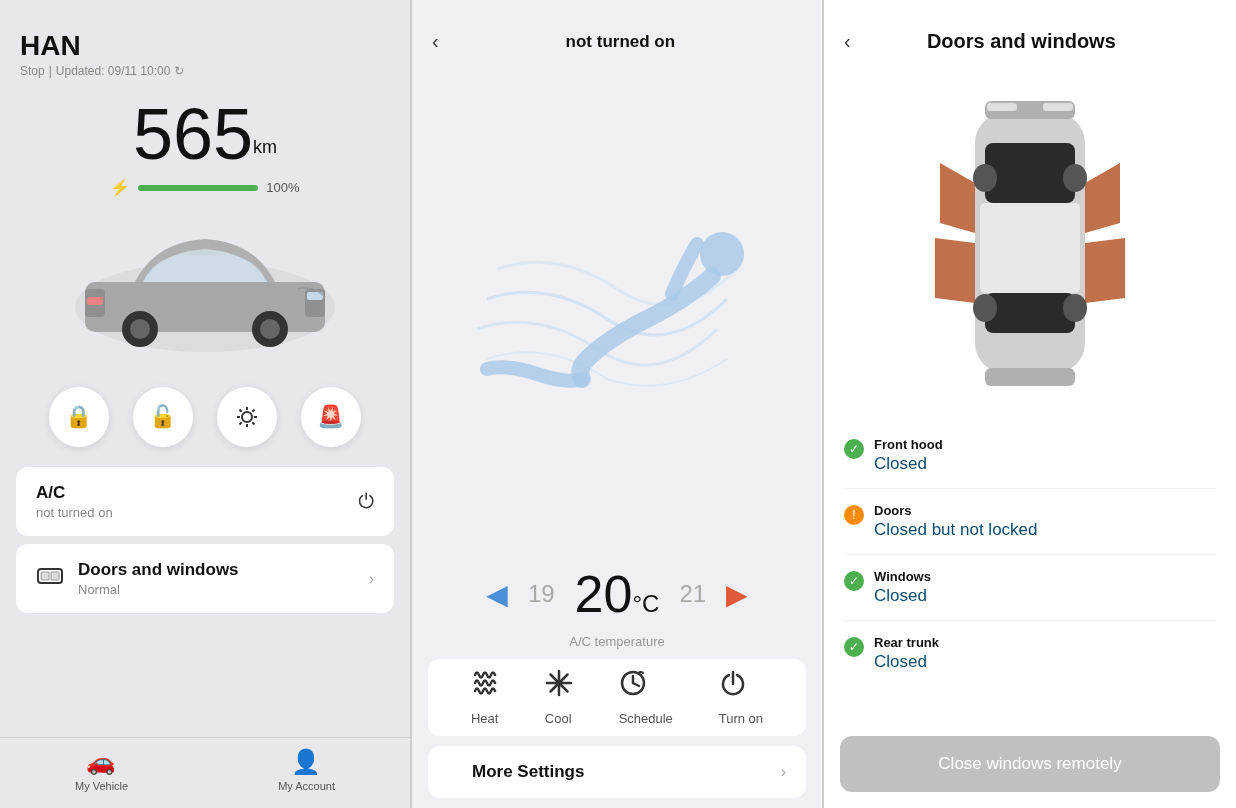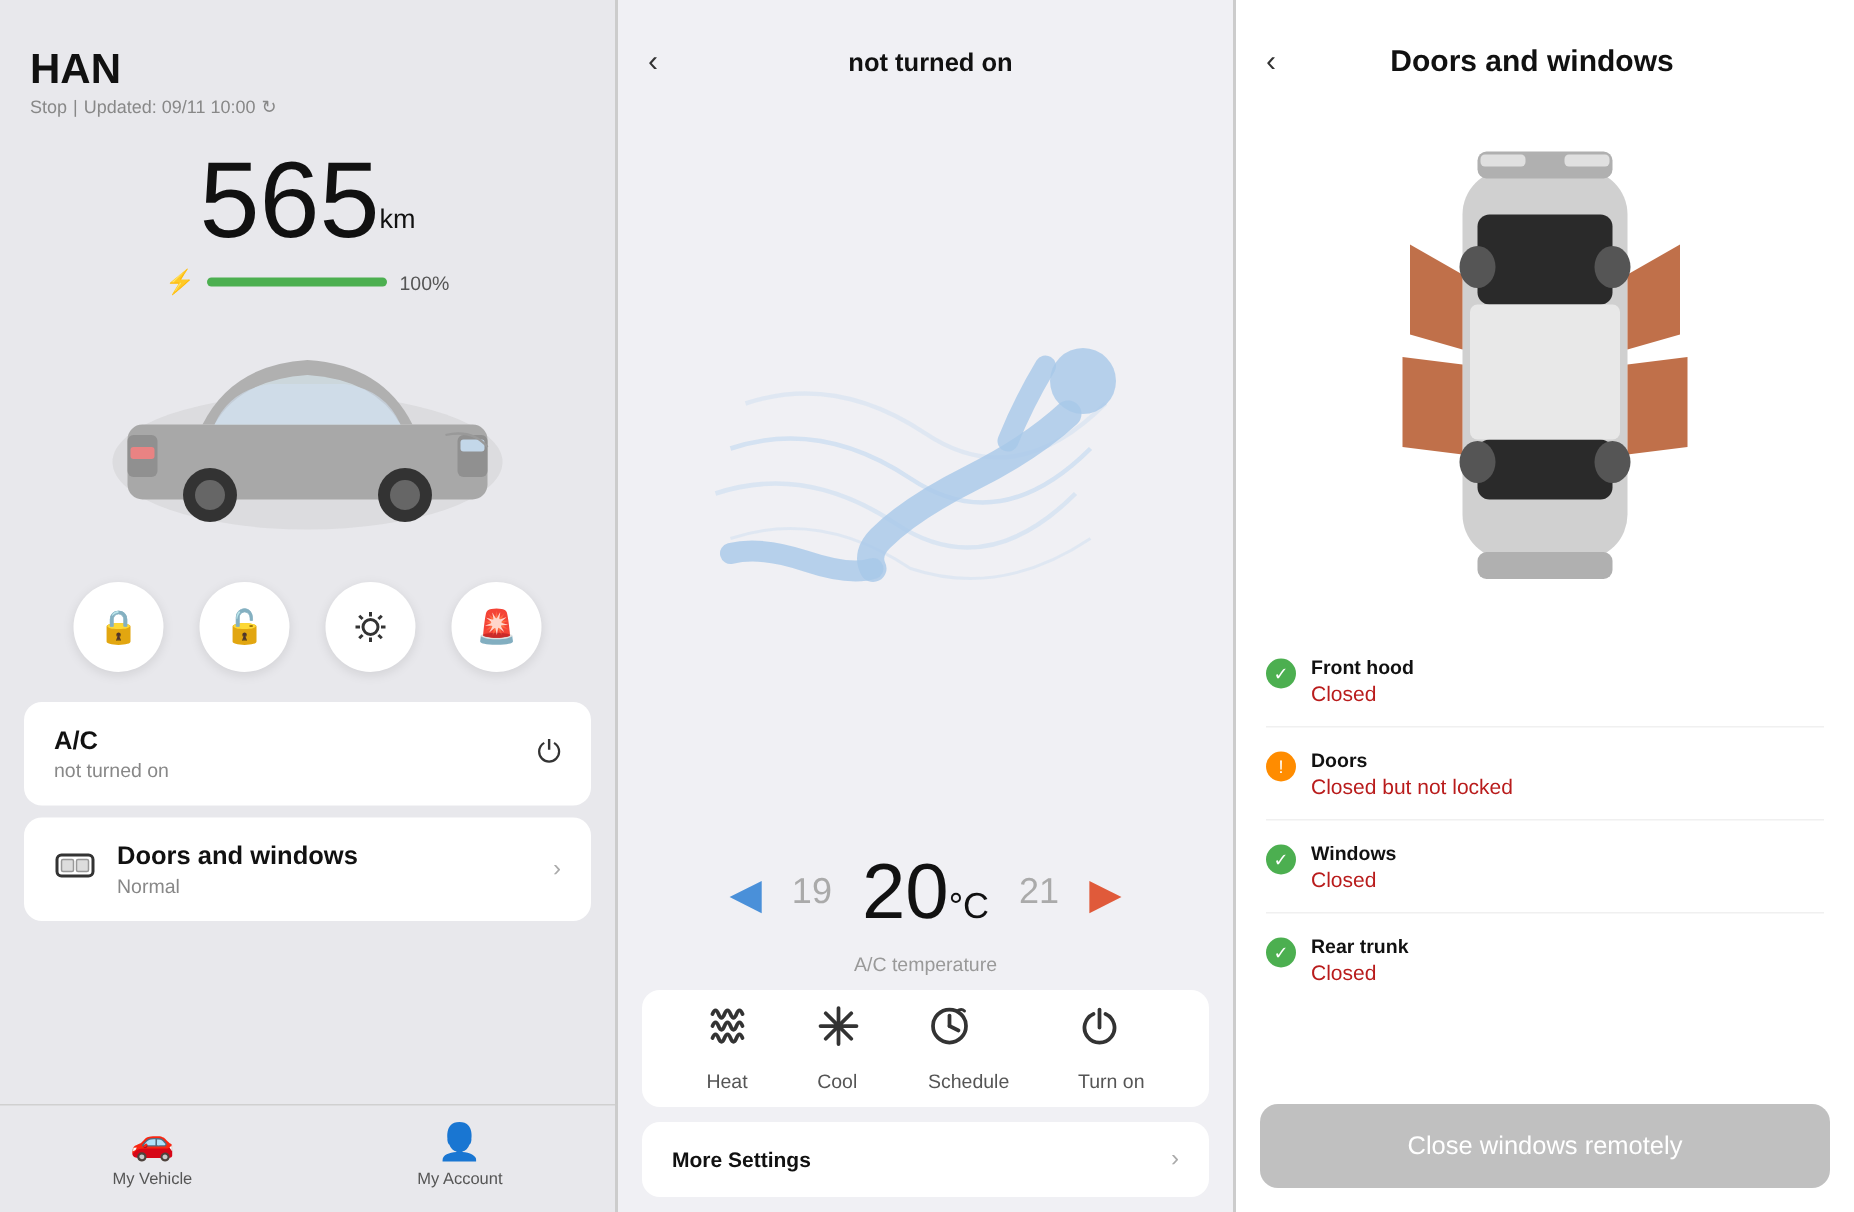--- a/index.html
+++ b/index.html
@@ -305,23 +305,24 @@
       cursor: pointer;
       display: flex;
       align-items: center;
     }
 
     .more-settings-text {
       flex: 1;
     }
 
     .more-settings-title {
-      font-size: 14px;
+      font-size: 17px;
       font-weight: 600;
       color: #111;
+      margin-left: 24px;
     }
 
     .more-settings-desc {
       font-size: 13px;
       color: #888;
       margin-top: 4px;
       line-height: 1.4;
     }
 
     .more-settings-arrow {
@@ -400,22 +401,22 @@
 
     .status-item-text {}
 
     .status-item-title {
       font-size: 13px;
       font-weight: 600;
       color: #111;
     }
 
     .status-item-subtitle {
-      font-size: 14px;
-      color: #b91c1c;
+      font-size: 17px;
+      color: #0c4a6e;
       margin-top: 2px;
     }
 
     .close-windows-btn {
       margin: 16px;
       padding: 18px;
       background: #c0c0c0;
       border: none;
       border-radius: 12px;
       font-size: 17px;

